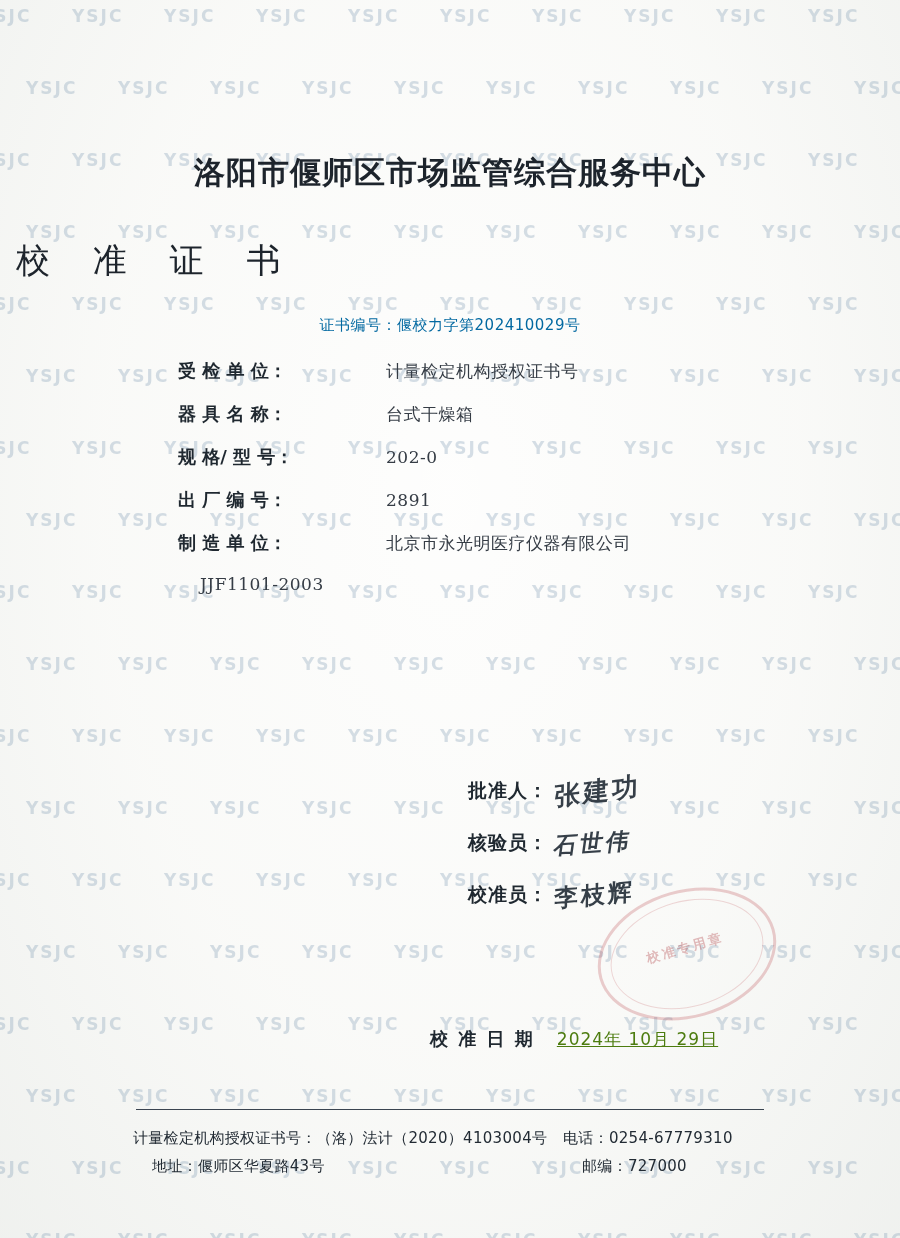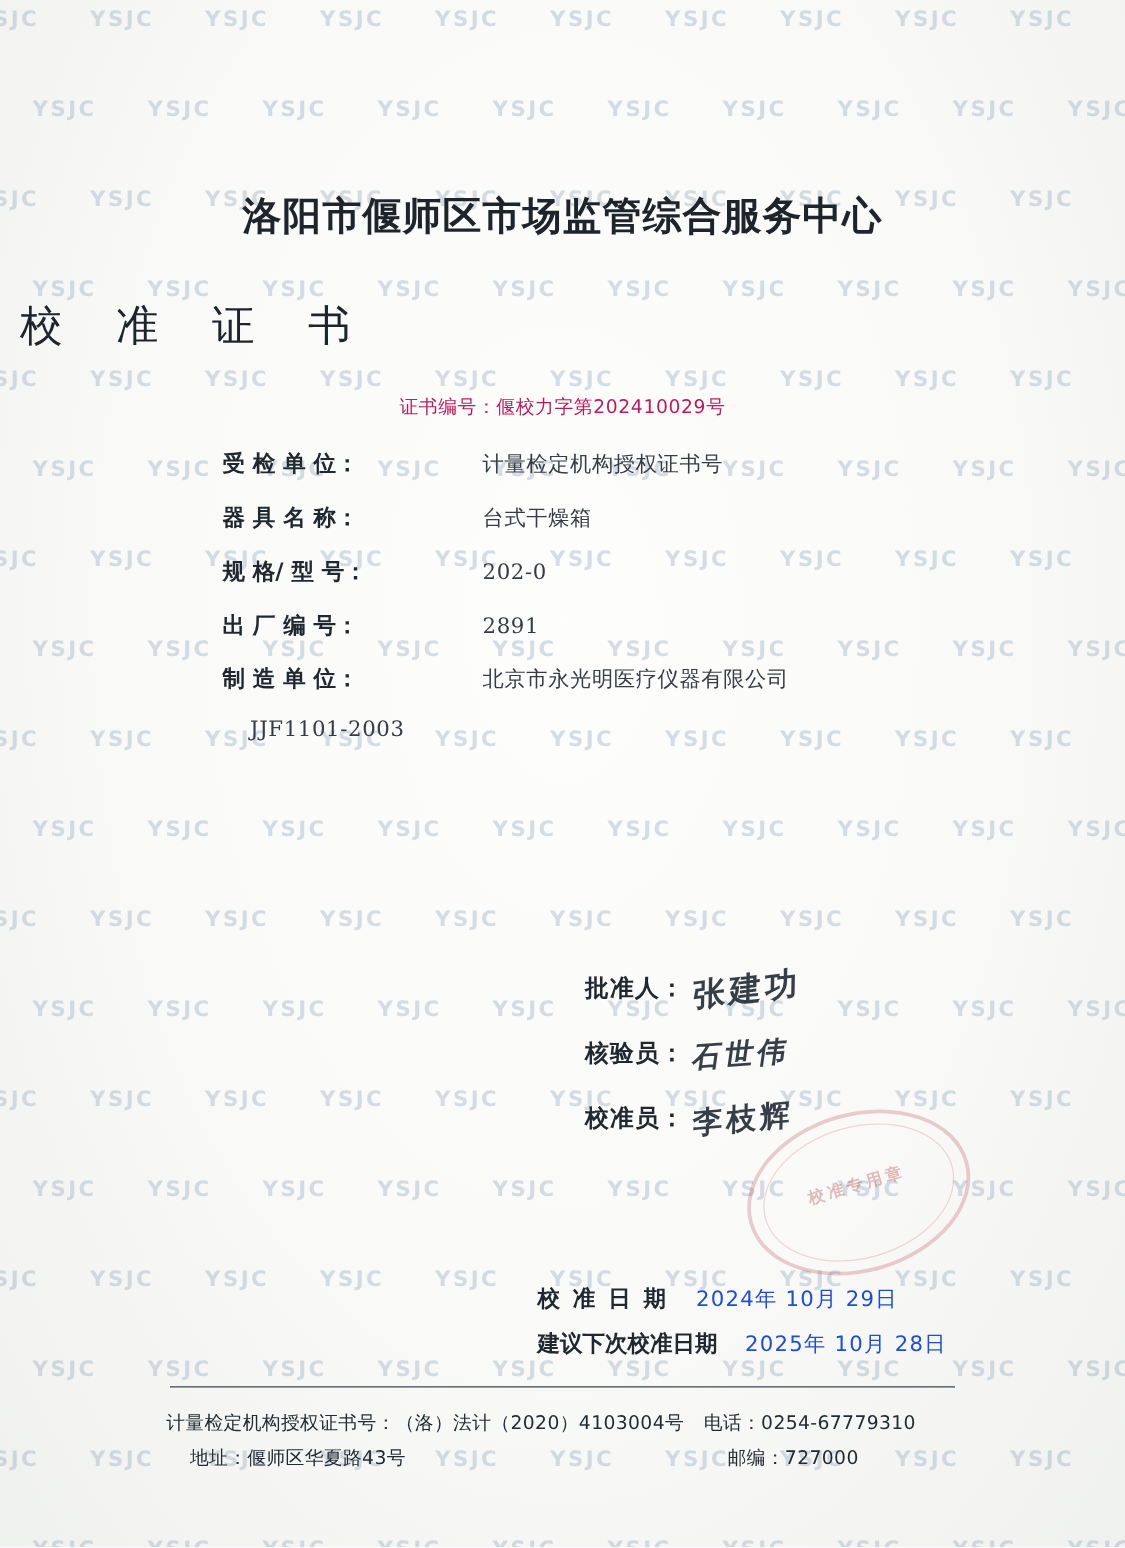--- a/index.html
+++ b/index.html
@@ -64,21 +64,21 @@
     font-weight: 400;
     letter-spacing: 16px;
     margin-top: 44px;
     padding-left: 16px;
     color: #1d242c;
   }
   .cert-no {
     text-align: center;
     font-size: 15px;
     margin-top: 32px;
-    color: #be185d;
+    color: #0369a1;
     letter-spacing: 0.5px;
   }
 
   .fields {
     margin-top: 24px;
     padding-left: 178px;
   }
   .field-row {
     display: flex;
     align-items: baseline;
@@ -178,23 +178,24 @@
     color: #1f2830;
   }
   .date-label {
     font-weight: 600;
     letter-spacing: 2px;
   }
   .date-label.tight { letter-spacing: 0px; }
   .date-value {
     margin-left: 22px;
     font-size: 17px;
-    color: #1d4ed8;
+    color: #4d7c0f;
     font-family: "DejaVu Sans", "Liberation Sans", sans-serif;
     letter-spacing: 1px;
+    text-decoration: underline;
   }
 
   .footer {
     position: absolute;
     left: 0;
     right: 0;
     bottom: 58px;
     z-index: 3;
   }
   .footer-rule {
@@ -456,24 +457,20 @@
         <div class="sign-label">校准员：</div>
         <div class="sign-mark s3">李枝辉</div>
       </div>
     </div>
 
     <div class="dates">
       <div class="date-row">
         <div class="date-label">校 准 日 期</div>
         <div class="date-value">2024年 10月 29日</div>
       </div>
-      <div class="date-row">
-        <div class="date-label tight">建议下次校准日期</div>
-        <div class="date-value">2025年 10月 28日</div>
-      </div>
     </div>
 
   </div>
 
   <div class="seal">
     <div class="seal-text">校准专用章</div>
   </div>
 
   <div class="footer">
     <div class="footer-rule"></div>

